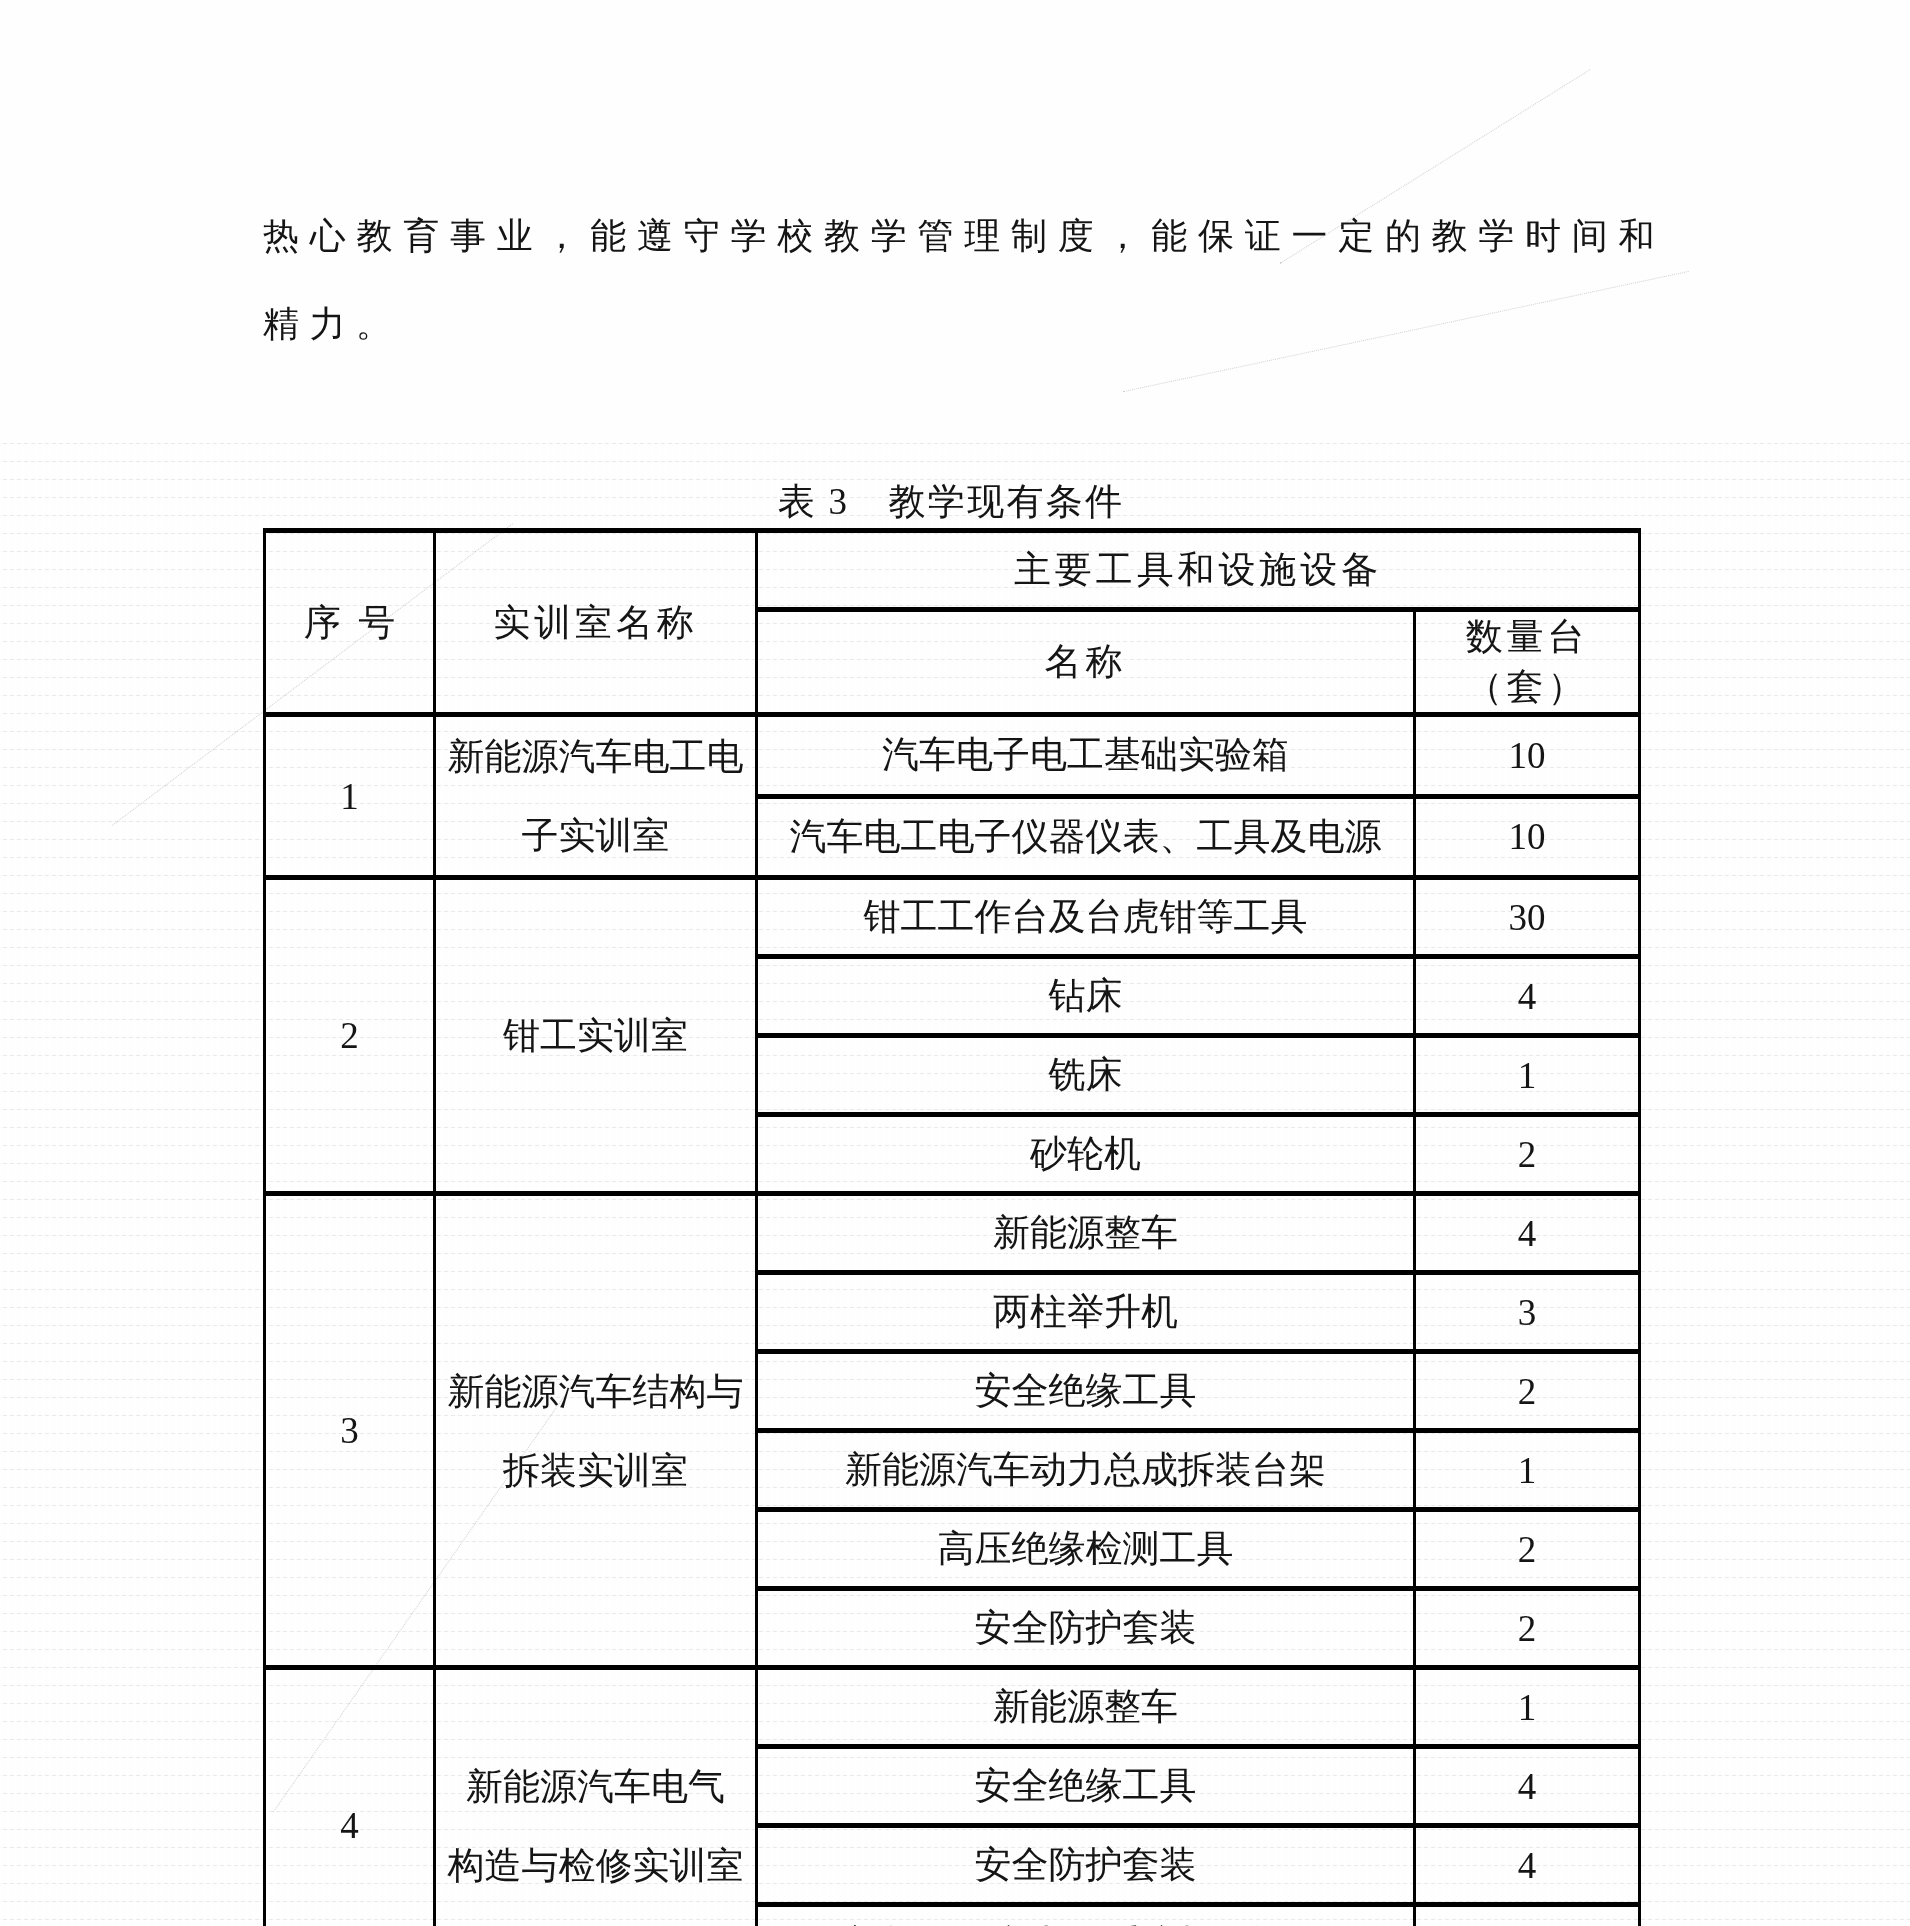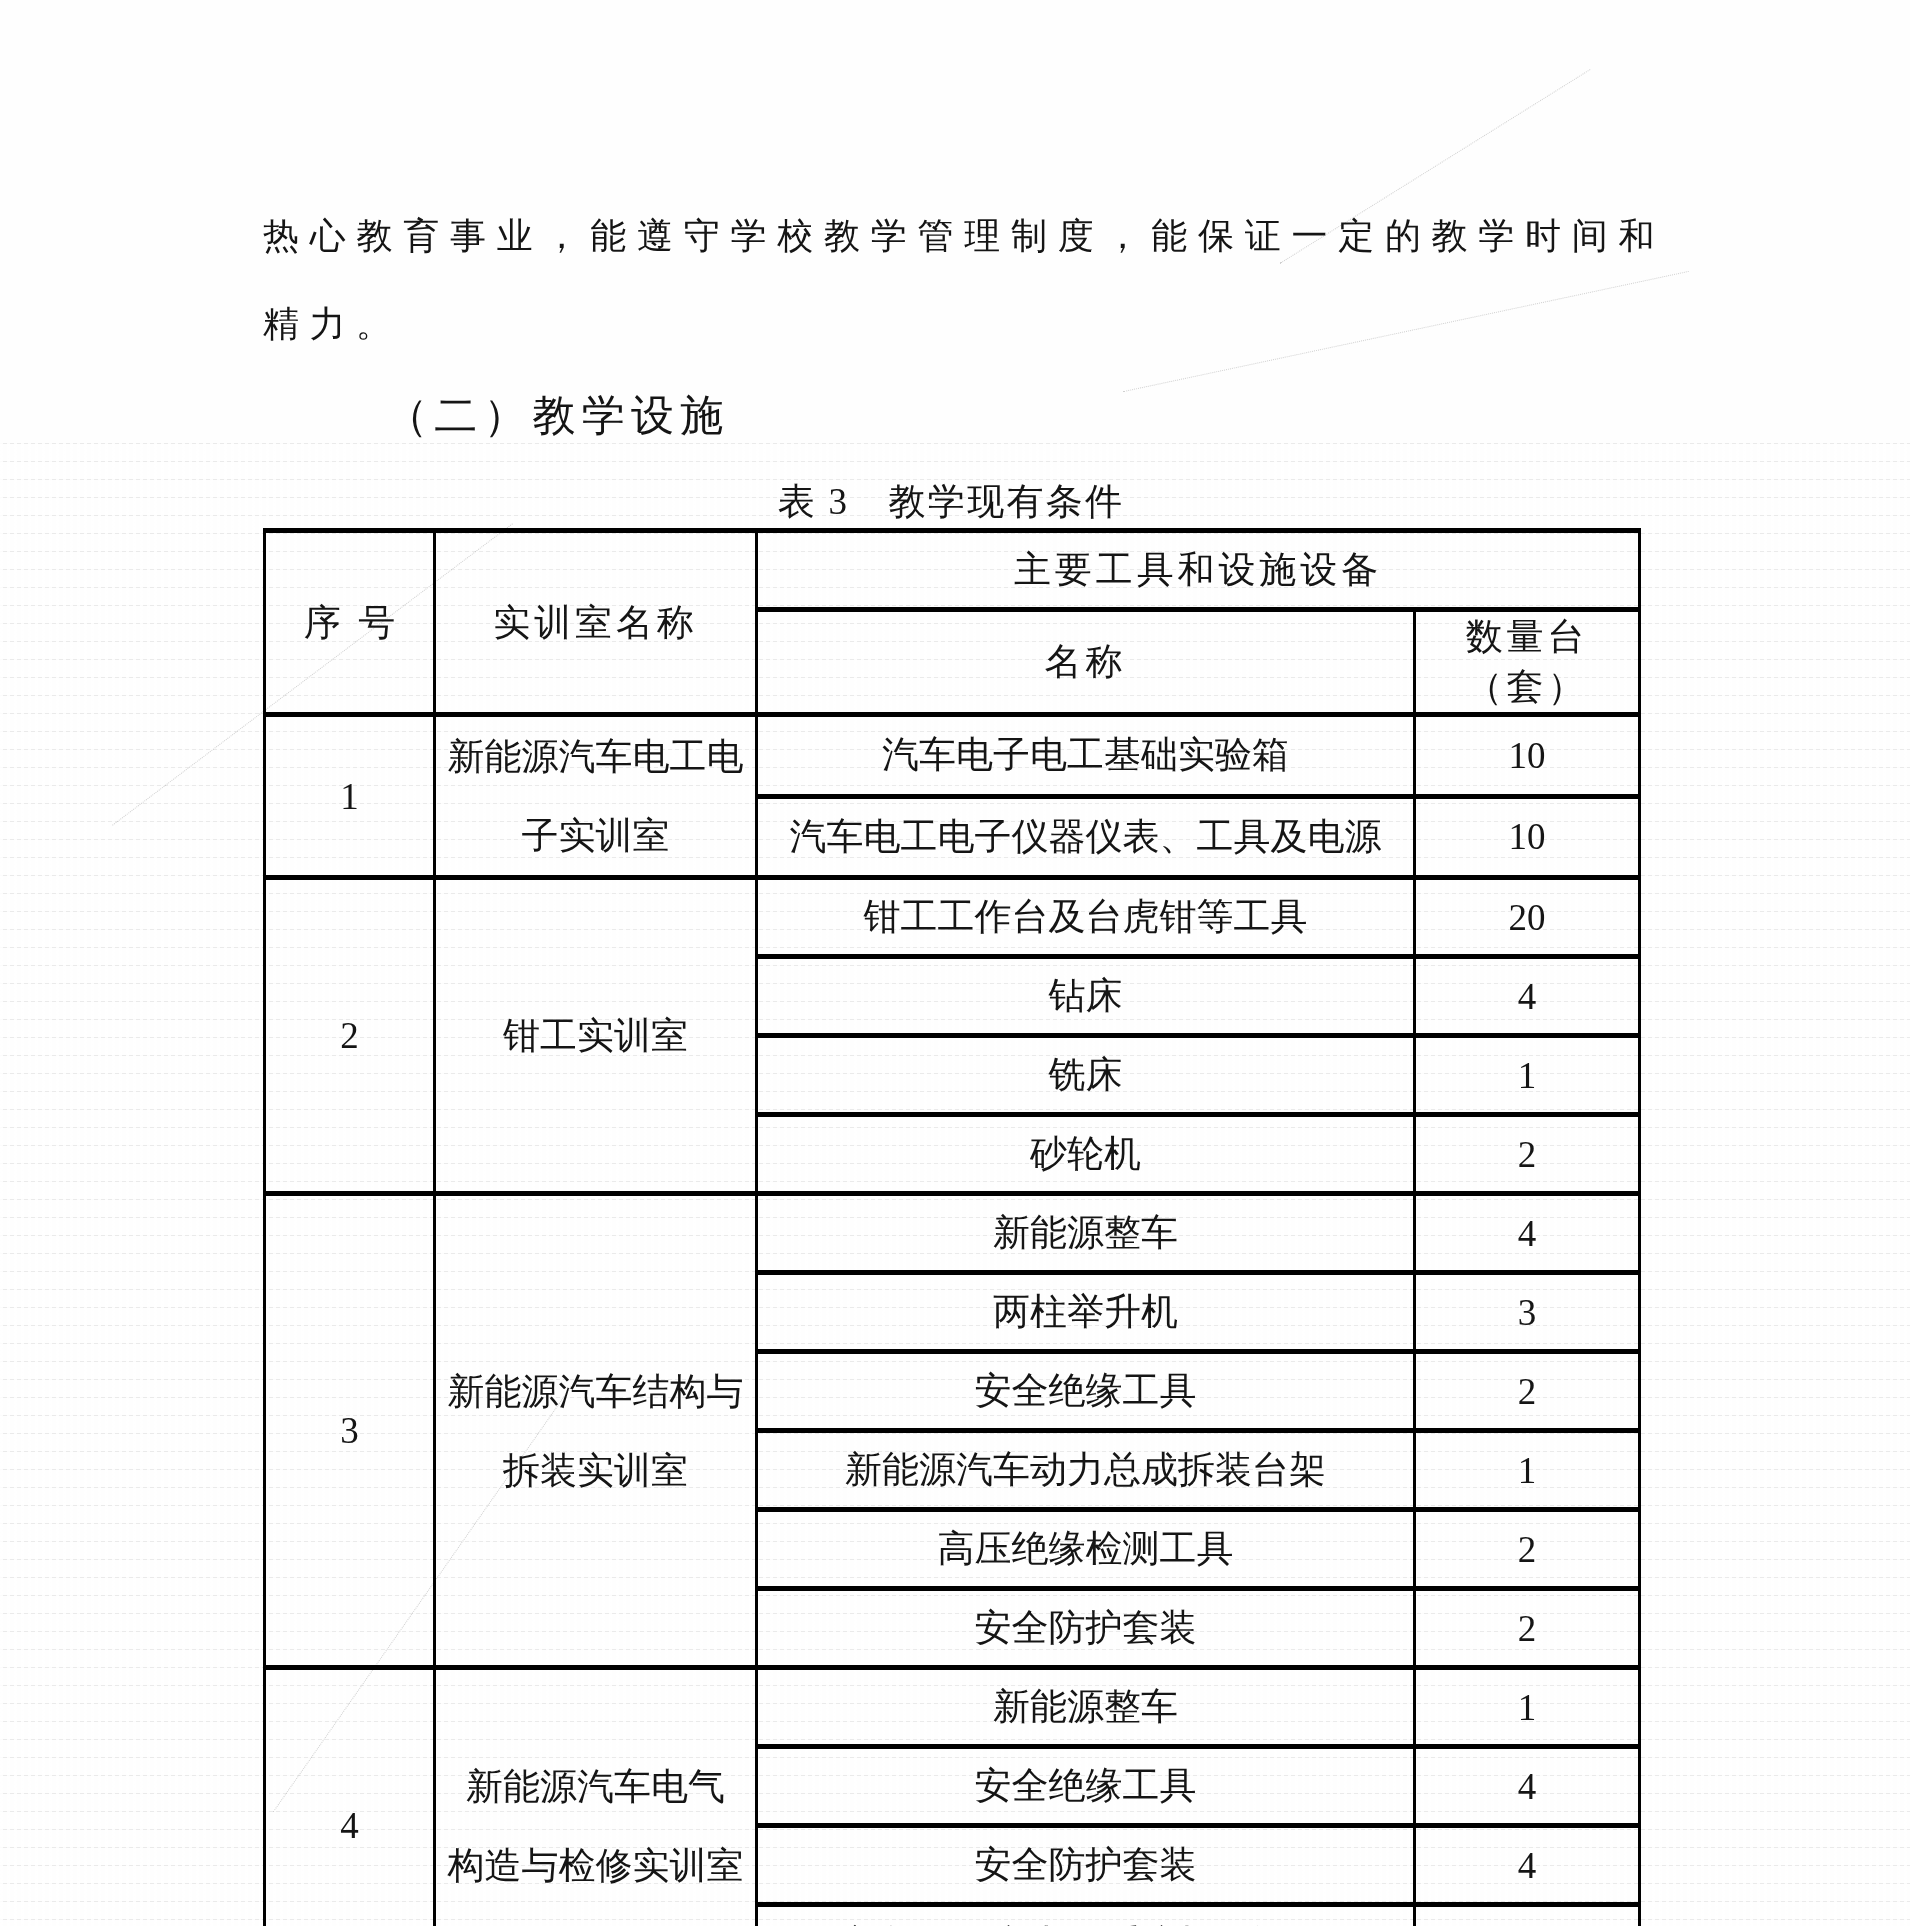--- a/index.html
+++ b/index.html
@@ -101,21 +101,20 @@
 
   <div class="scan-patch"></div>
   <div class="streak s1"></div>
   <div class="streak s2"></div>
   <div class="streak s3"></div>
 
   <div class="streak s5"></div>
 
   <div class="paragraph">热心教育事业，能遵守学校教学管理制度，能保证一定的教学时间和精力。</div>
 
-  <div class="heading">（二）教学设施</div>
 
   <div class="table-title">表 3　教学现有条件</div>
 
   <table class="equip">
     <colgroup>
       <col class="w-no">
         <col class="w-room">
         <col class="w-name">
         <col class="w-qty">
     </colgroup>
@@ -139,21 +138,21 @@
           <td class="c-qty">10</td>
         </tr>
         <tr>
           <td class="c-item">汽车电工电子仪器仪表、工具及电源</td>
           <td class="c-qty">10</td>
         </tr>
         <tr>
           <td rowspan="4" class="c-no">2</td>
           <td rowspan="4" class="c-room">钳工实训室</td>
           <td class="c-item">钳工工作台及台虎钳等工具</td>
-          <td class="c-qty">20</td>
+          <td class="c-qty">30</td>
         </tr>
         <tr>
           <td class="c-item">钻床</td>
           <td class="c-qty">4</td>
         </tr>
         <tr>
           <td class="c-item">铣床</td>
           <td class="c-qty">1</td>
         </tr>
         <tr>

